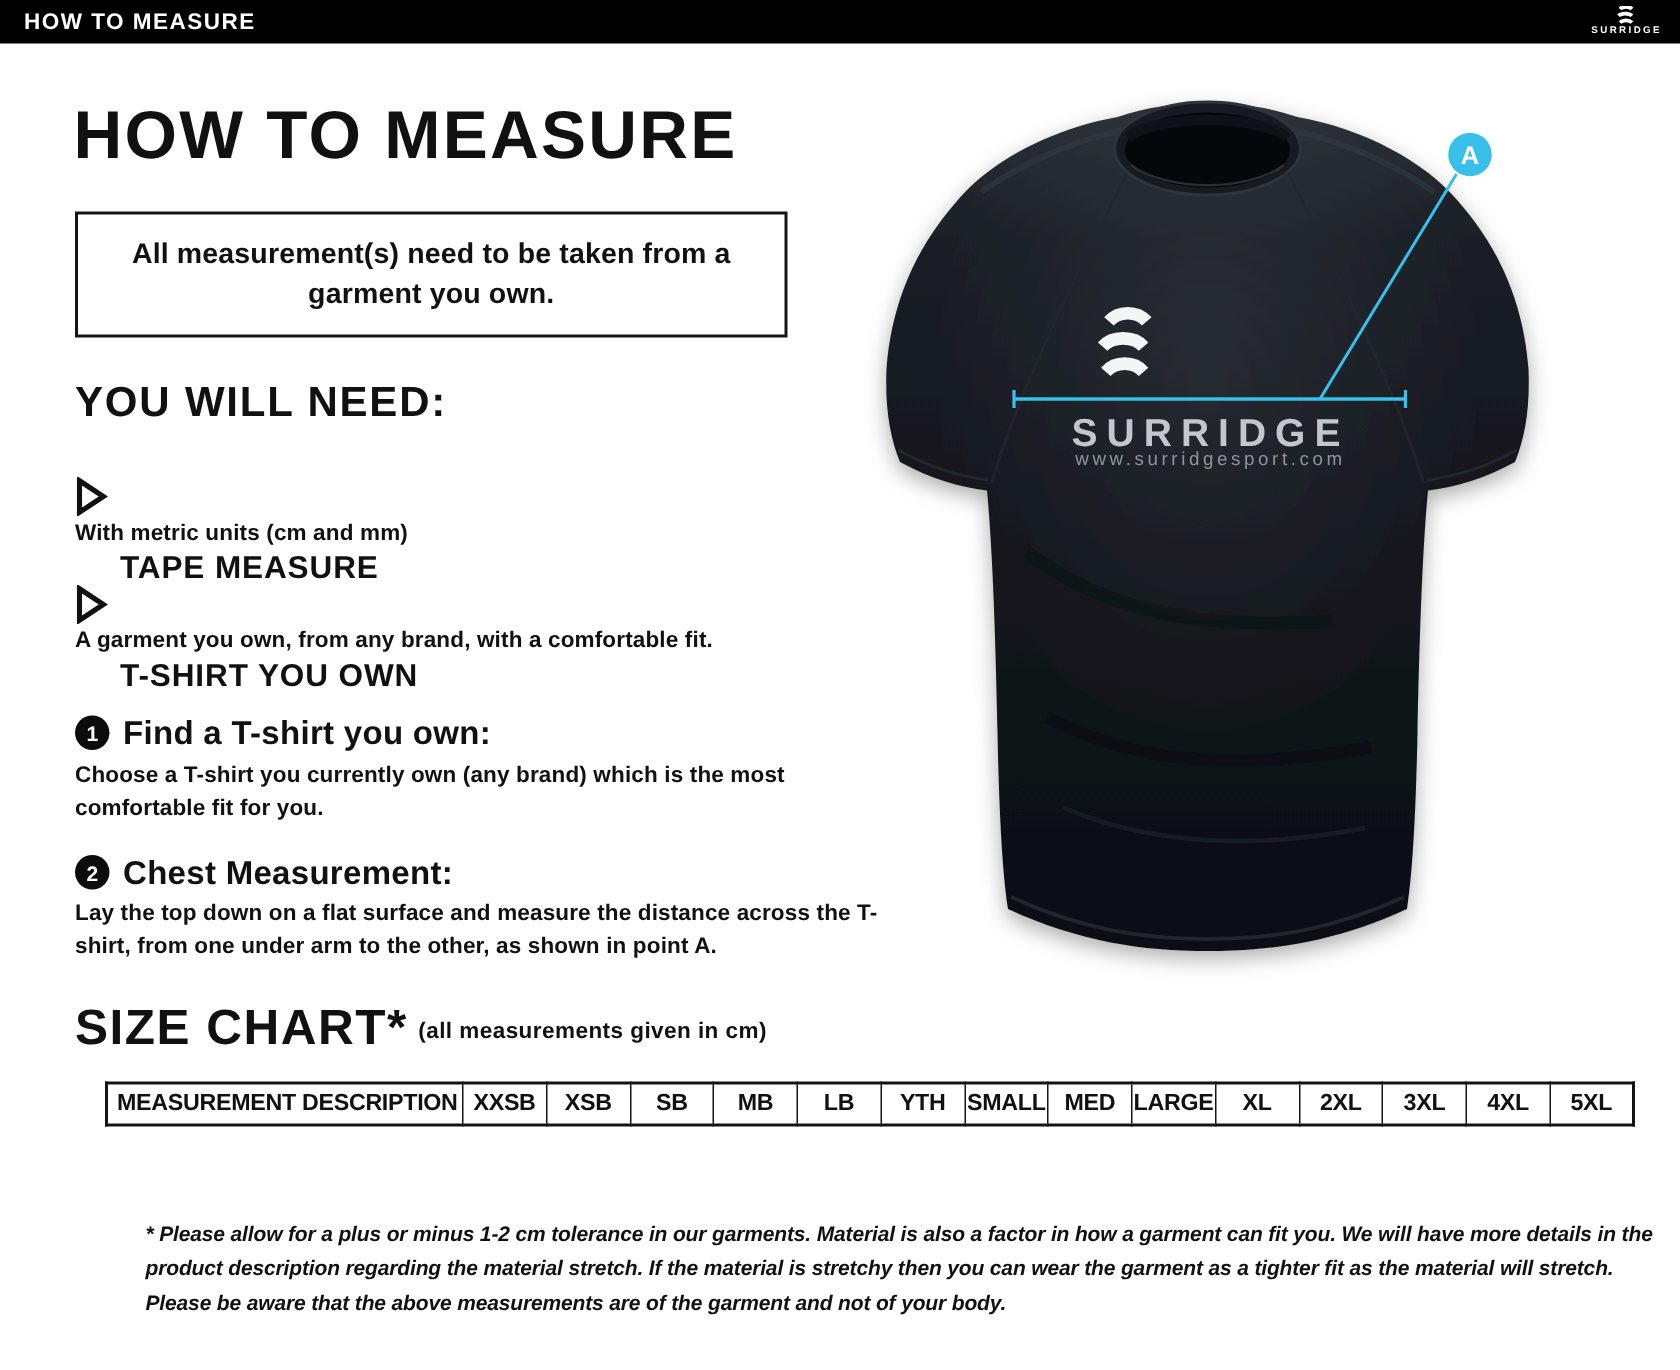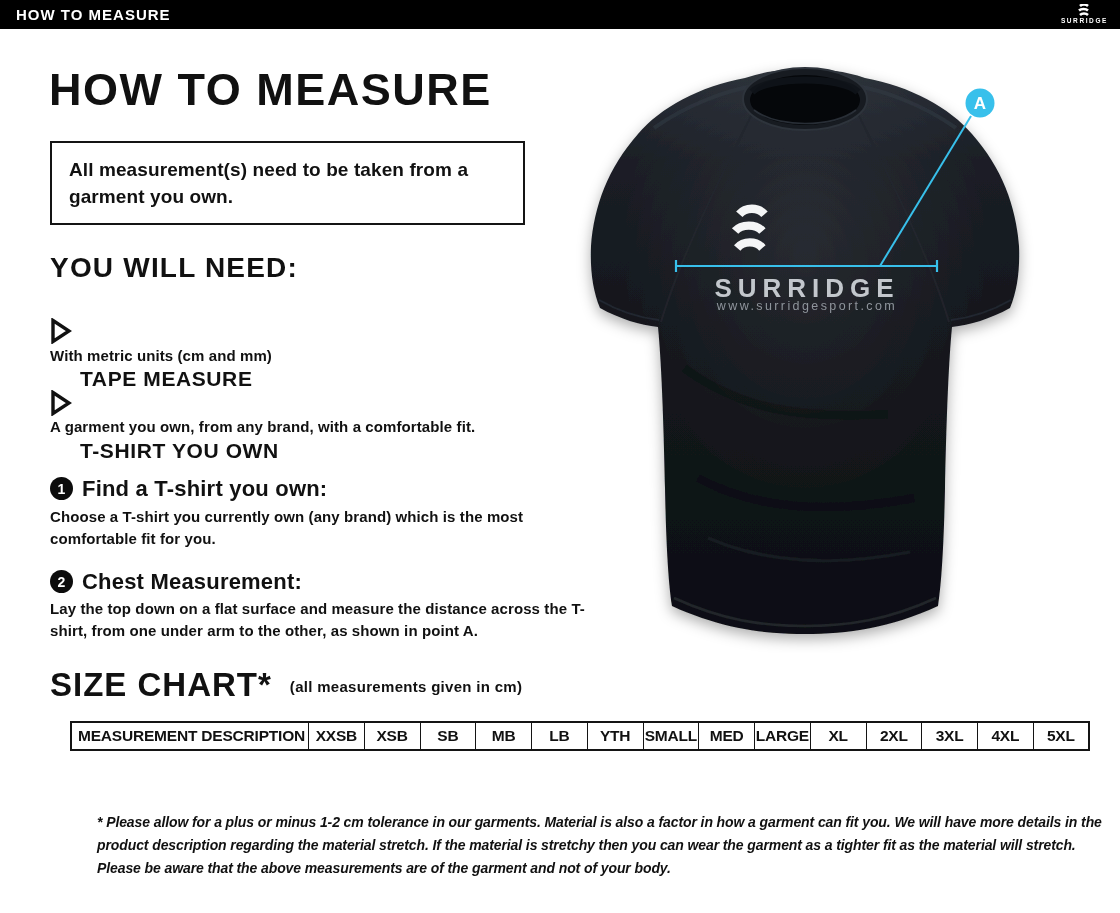--- a/index.html
+++ b/index.html
@@ -13,35 +13,35 @@
     display:flex;align-items:center;justify-content:space-between;box-sizing:border-box;
     padding:0 10px 0 16px;
   }
   .topbar-title{color:#fff;font-size:15px;font-weight:bold;letter-spacing:1px;}
   .topbar-logo{display:flex;flex-direction:column;align-items:center;line-height:1;margin-right:2px;}
   .topbar-logo-text{color:#fff;font-size:6.5px;font-weight:bold;letter-spacing:1.6px;margin-top:1px;}
   
   .h1{position:absolute;left:49px;top:64px;font-size:45px;font-weight:bold;letter-spacing:1.5px;}
   .notice-box{
     position:absolute;left:50px;top:141px;width:437px;border:2px solid #141414;
-    padding:13px 17px;font-size:19px;font-weight:bold;line-height:27px;letter-spacing:.1px;
+    padding:13px 17px;font-size:19px;font-weight:bold;line-height:27px;letter-spacing:.1px;text-align:center;
   }
   .ywn-heading{position:absolute;left:50px;top:252px;font-size:28px;font-weight:bold;letter-spacing:1.2px;}
   .need-item-icon{position:absolute;width:22px;height:26px;}
   .need-title{position:absolute;font-size:21px;font-weight:bold;letter-spacing:.6px;margin-top:48px;}
   .need-desc{position:absolute;font-size:15px;font-weight:bold;letter-spacing:.1px;}
   .step-badge{
     position:absolute;width:23px;height:23px;border-radius:50%;background:#0c0c0c;color:#fff;
     font-size:14px;font-weight:bold;display:flex;align-items:center;justify-content:center;
   }
   .step-title{position:absolute;font-size:22px;font-weight:bold;letter-spacing:.2px;}
   .step-desc{position:absolute;width:548px;font-size:15px;font-weight:bold;line-height:22px;letter-spacing:.1px;}
   
   .sc-heading{position:absolute;left:50px;top:666px;font-size:33px;font-weight:bold;letter-spacing:1px;}
-  .sc-sub{font-size:15px;font-weight:bold;letter-spacing:.3px;margin-left:18px;vertical-align:4px;text-align:right;}
+  .sc-sub{font-size:15px;font-weight:bold;letter-spacing:.3px;margin-left:7px;vertical-align:4px;text-align:right;}
   .size-table{
     position:absolute;left:50px;top:721px;width:1020px;border-collapse:collapse;table-layout:fixed;
     border:2.5px solid #141414;
     margin-left:20px;
   }
   .size-table th,.size-table td{border:1.6px solid #141414;text-align:center;padding:0;overflow:hidden;white-space:nowrap;}
   .size-table th{font-size:15.5px;height:26px;font-weight:bold;letter-spacing:-0.2px;}
   .size-table th.desc-col{width:230px;text-align:left;padding-left:6px;}
   .size-table tbody tr:nth-child(1) td{font-size:11.5px;font-weight:bold;height:21px;letter-spacing:-0.3px;}
   .size-table tbody tr:nth-child(2) td{font-size:11.5px;height:18px;letter-spacing:-0.2px;}

